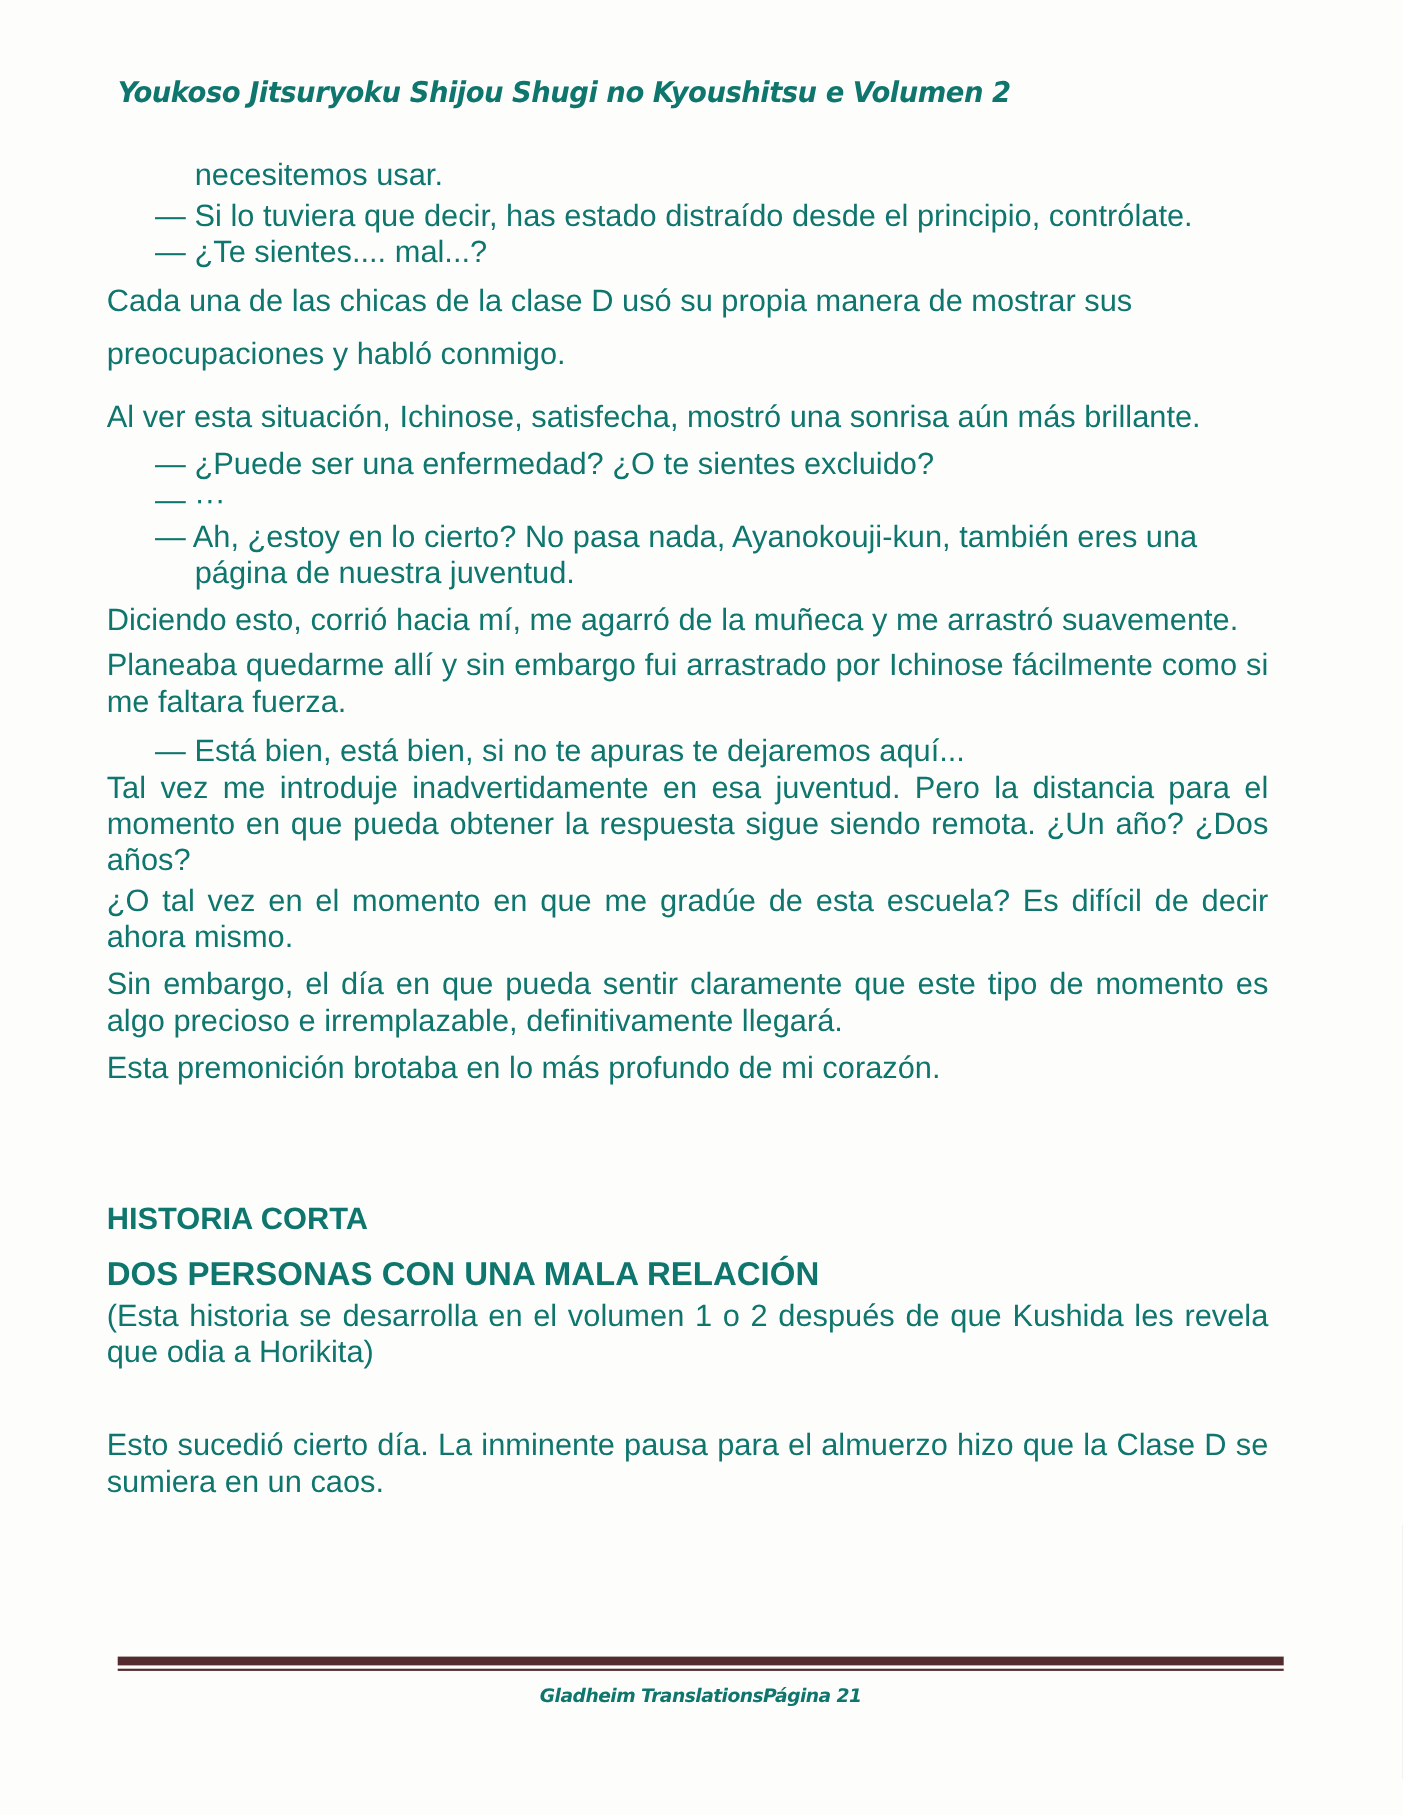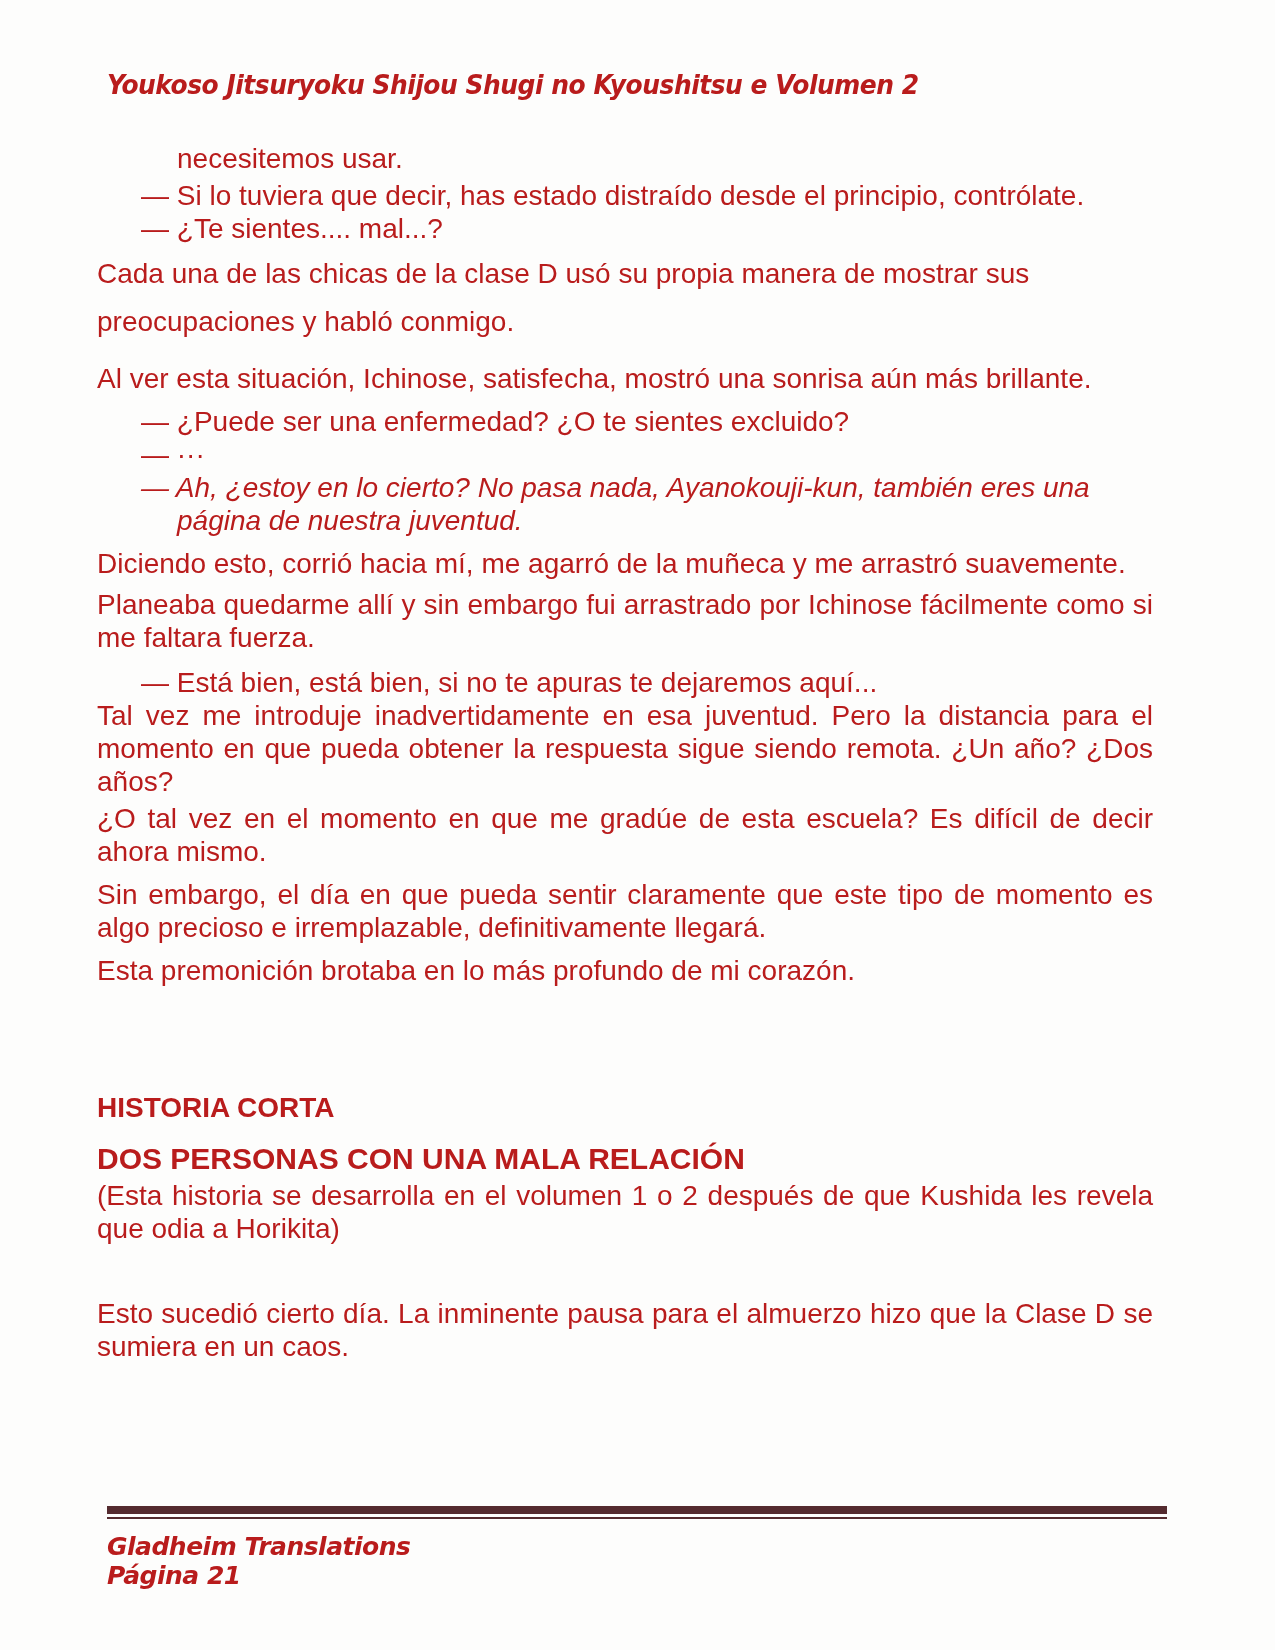--- a/index.html
+++ b/index.html
@@ -2,21 +2,21 @@
 <html><head>
 <meta charset="utf-8">
 <style>
   html, body { margin: 0; padding: 0; background: #e8e8e8; }
   .page {
     position: relative;
     width: 1275px;
     height: 1650px;
     margin: 0 auto;
     background: #fdfdfc;
-    color: #b91c1c;
+    color: #0f766e;
     font-family: "Liberation Sans", sans-serif;
     overflow: hidden;
   }
   .doc-header {
     position: absolute;
     top: 70px;
     left: 107px;
     font-family: "DejaVu Sans", sans-serif;
     font-weight: bold;
     font-style: italic;
@@ -30,21 +30,21 @@
     position: absolute;
     top: 142px;
     left: 97px;
     width: 1056px;
     font-size: 28px;
     line-height: 33px;
   }
   .content p { margin: 0; }
   .p-cont   { padding-left: 80px; }
   .p-dialog { padding-left: 44px; white-space: nowrap; }
-  .p-dialog-hang { padding-left: 80px; text-indent: -36px; font-style: italic; }
+  .p-dialog-hang { padding-left: 80px; text-indent: -36px; }
   .p-just   { text-align: justify; }
   .p-spaced { line-height: 48px; }
   .h1 {
     font-size: 28px;
     line-height: 42px;
     font-weight: bold;
     margin: 0;
   }
   .h2 {
     font-size: 30px;
@@ -60,23 +60,22 @@
   }
   .rule-thick { height: 8px; }
   .rule-thin  { height: 2px; margin-top: 3px; }
   .footer-row {
     display: flex;
     justify-content: center;
     margin-top: 13px;
     font-family: "DejaVu Sans", sans-serif;
     font-weight: bold;
     font-style: italic;
-    font-size: 25px;
+    font-size: 17px;
     letter-spacing: -0.5px;
-    flex-direction: column;
   }
 </style>
 </head>
 <body>
 
 <div class="page">
 
   <div class="doc-header">Youkoso Jitsuryoku Shijou Shugi no Kyoushitsu e Volumen 2</div>
 
   <div class="content">

